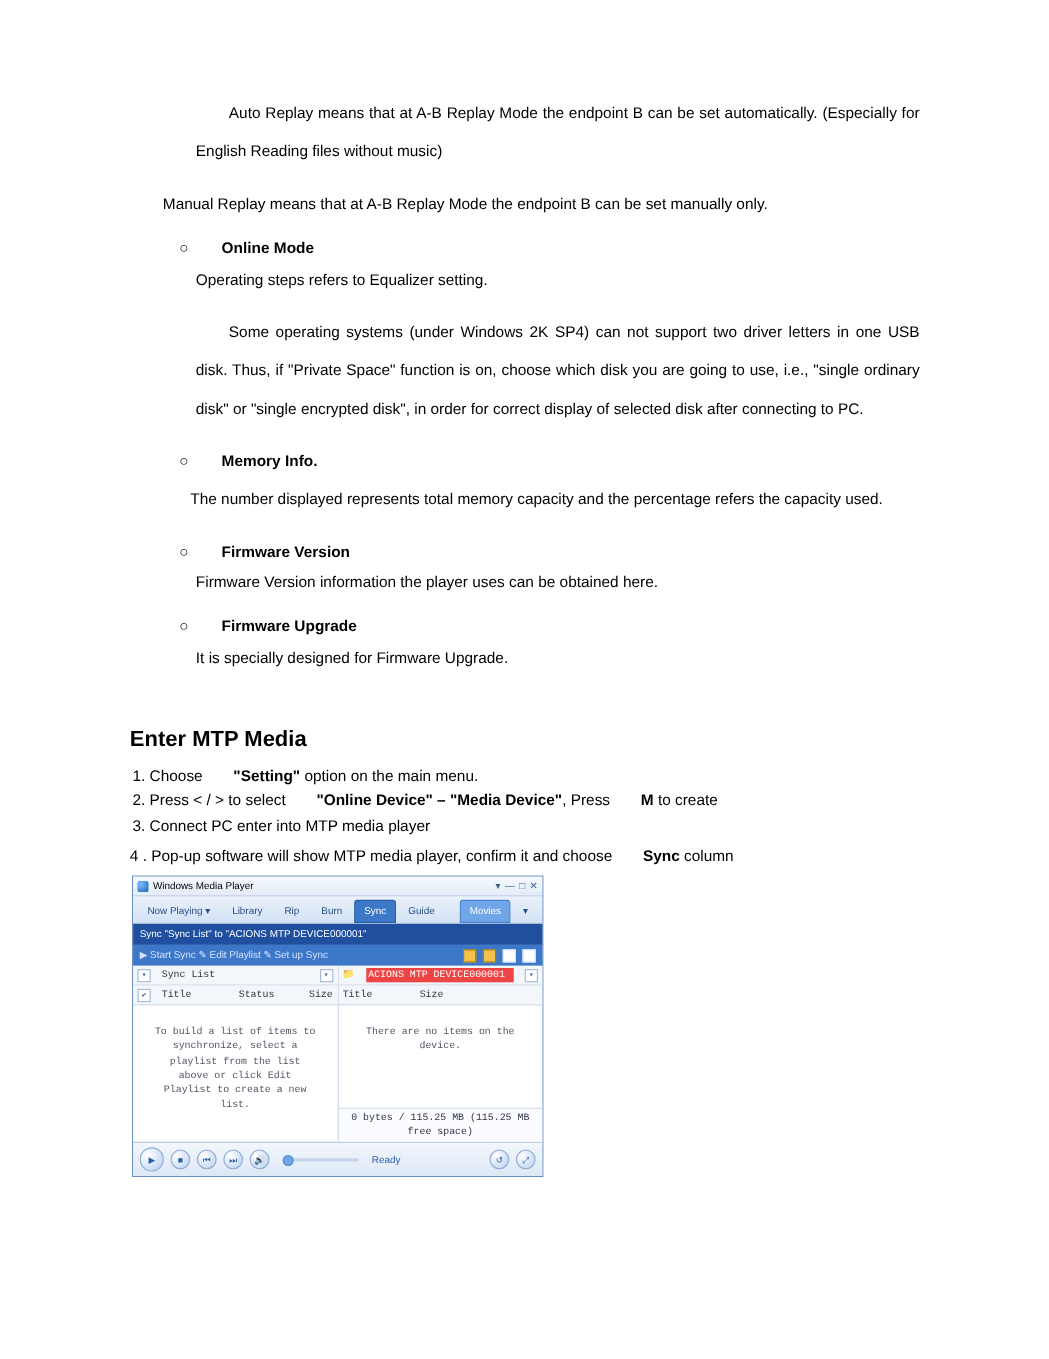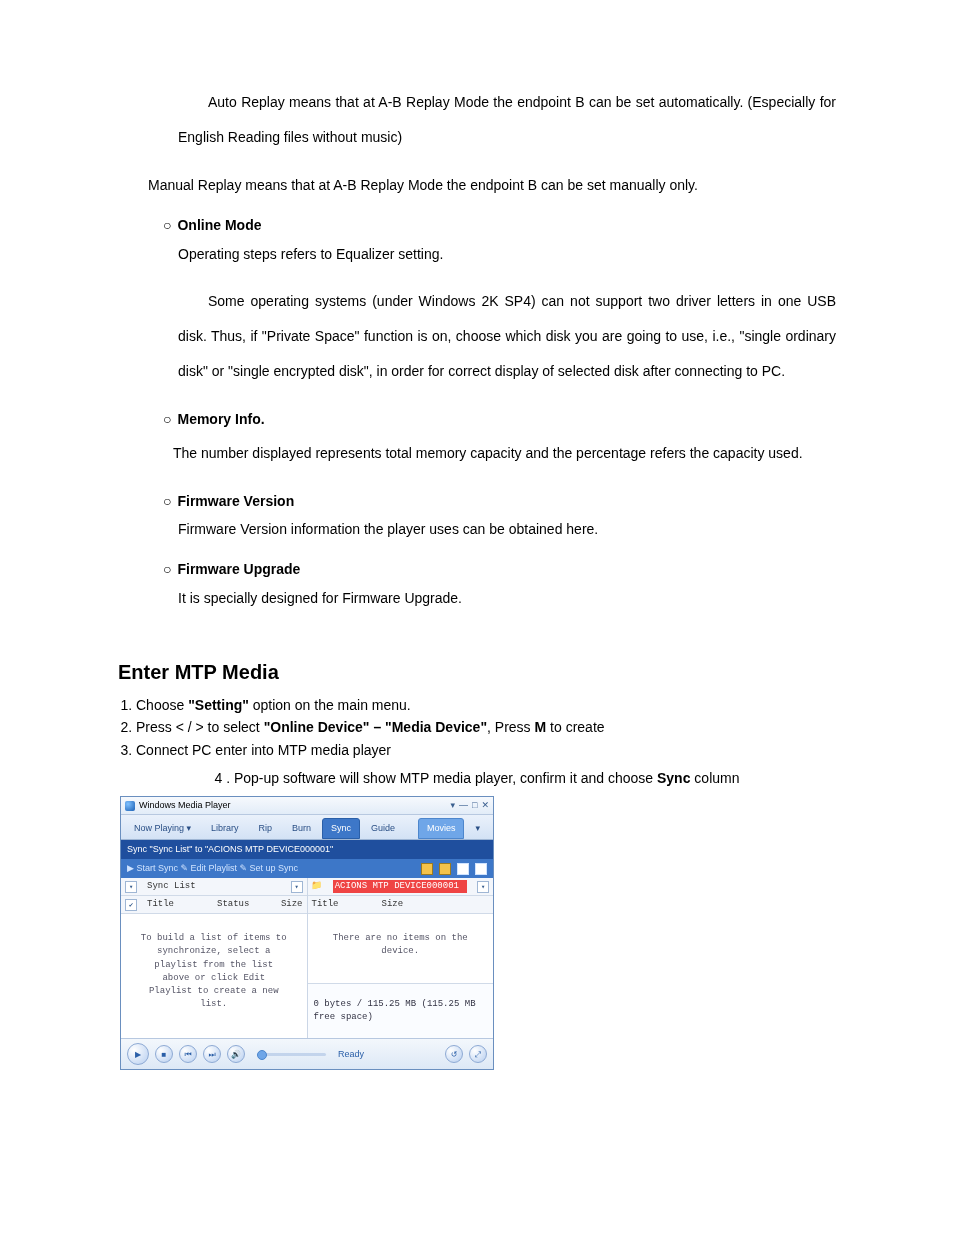--- a/index.html
+++ b/index.html
@@ -16,21 +16,21 @@
     box-sizing: border-box;
     line-height: 1.45;
   }
   .para {
     margin: 0 0 20px 0;
   }
   .indent1 { padding-left: 30px; }
   .indent2 { padding-left: 60px; }
   .justify { text-align: justify; }
   .spaced { line-height: 2.5; }
-  .bold { font-weight: bold; }
+  .bold { font-weight: bold; margin-left: 24px; }
   .bullet-line { padding-left: 45px; margin: 6px 0 8px 0; }
   .bullet-sym { margin-right: 6px; }
   .section-title {
     font-size: 20px;
     font-weight: bold;
     margin: 50px 0 8px 0;
   }
   .ol-list { margin: 0 0 8px 0; padding-left: 18px; }
   .ol-list li { margin: 2px 0; }
   .screenshot {
@@ -128,22 +128,22 @@
     padding: 18px 18px 0 18px;
     text-align: center;
     font-family: "Courier New", monospace;
     font-size: 9px;
     color: #556;
   }
   .pane-foot {
     font-family: "Courier New", monospace;
     font-size: 9px;
     color: #334;
-    text-align: left;
-    padding: 14px 6px;
+    text-align: center;
+    padding: 2px 6px;
     border-top: 1px solid #d0dae8;
     background: #fafcff;
   }
   .wmp-bottom {
     display: flex;
     align-items: center;
     background: linear-gradient(#f3f7fc, #dde8f6);
     border-top: 1px solid #b7c8e0;
     padding: 4px 6px;
     gap: 6px;
@@ -204,21 +204,21 @@
   </div>
   <div class="para indent2">It is specially designed for Firmware Upgrade.</div>
 
   <div class="section-title">Enter MTP Media</div>
 
   <ol class="ol-list">
     <li><span>Choose </span><span class="bold">"Setting"</span><span> option on the main menu.</span></li>
     <li><span>Press &lt; / &gt; to select </span><span class="bold">"Online Device" – "Media Device"</span><span>, Press </span><span class="bold">M</span><span> to create</span></li>
     <li>Connect PC enter into MTP media player</li>
   </ol>
-  <div style="margin:0 0 8px 0;text-align:center;"><span>4 .   Pop-up software will show MTP media player, confirm it and choose </span><span class="bold">Sync</span><span> column</span></div>
+  <div style="margin:0 0 8px 0;"><span>4 .   Pop-up software will show MTP media player, confirm it and choose </span><span class="bold">Sync</span><span> column</span></div>
 
   <div class="screenshot">
     <div class="wmp-titlebar">
       <div class="left">
         <span class="wmp-logo"></span>
         <span>Windows Media Player</span>
       </div>
       <div class="wmp-winbtns">
         <span>▾</span>
         <span>—</span>

